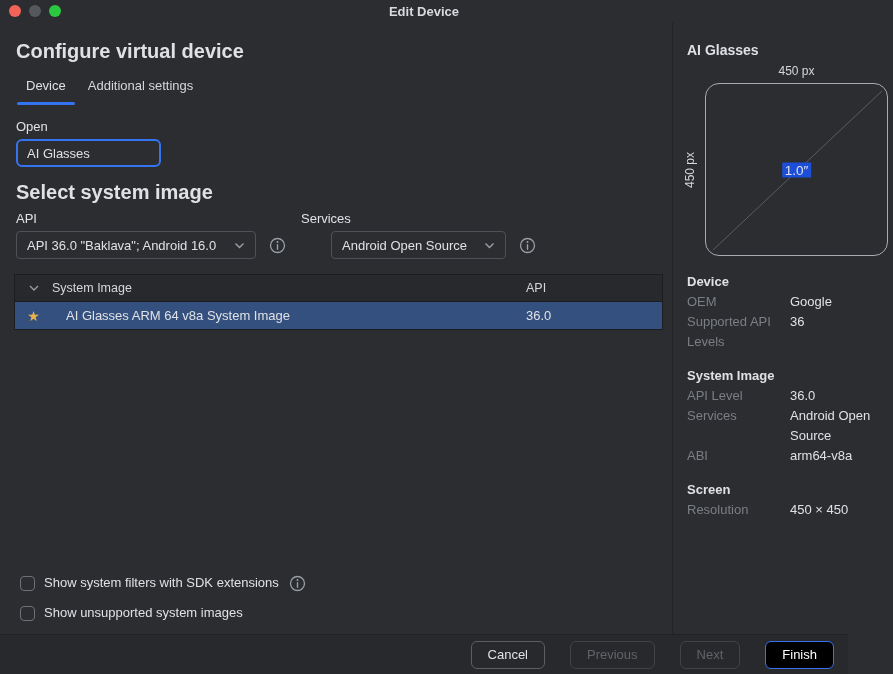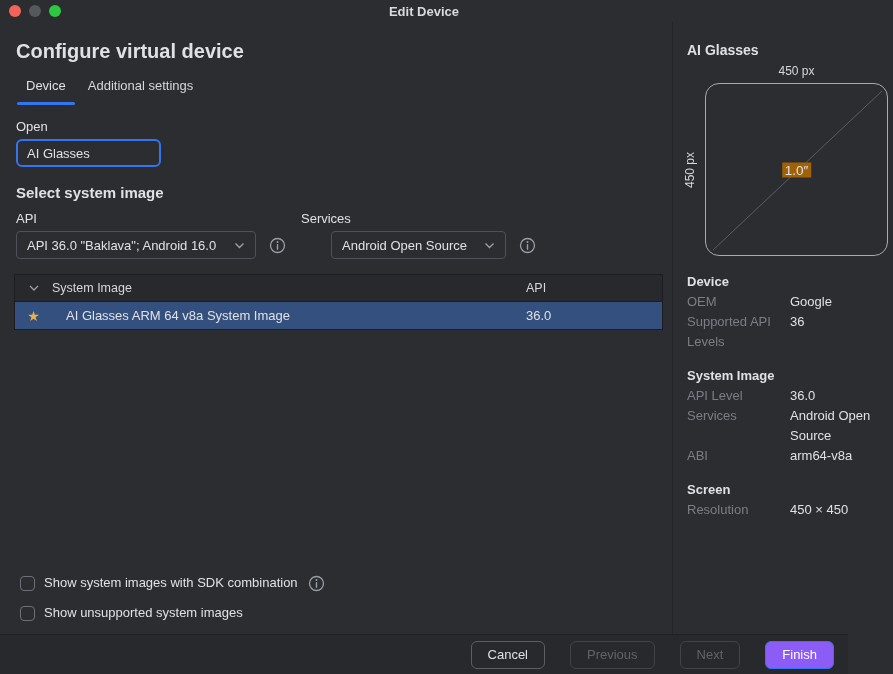--- a/index.html
+++ b/index.html
@@ -35,21 +35,21 @@
   .tab.active::after { content:""; position:absolute; left:0; right:0; bottom:0; height:3px; border-radius:3px; background:#3574f0; }
 
   .field-label { margin-top:14px; line-height:16px; }
   .name-input {
     margin-top:4px; width:145px; height:28px;
     background:#2b2d31; border:2px solid #3574f0; border-radius:6px;
     color:#dfe1e5; font-family:"Liberation Sans", sans-serif; font-size:13px;
     padding:0 9px; outline:none; display:block;
   }
 
-  h2.section-title { font-size:15px; font-weight:bold; margin-top:17px; line-height:17px; }
+  h2.section-title { font-size:20px; font-weight:bold; margin-top:17px; line-height:17px; }
   .description { margin-top:4px; color:#6e7176; line-height:17px; max-width:616px; }
 
   .filters-labels { display:flex; margin-top:10px; line-height:16px; }
   .filters-labels .lbl-api { width:285px; }
   .filter-row { display:flex; align-items:center; margin-top:4px; }
   .dropdown {
     height:28px; border:1px solid #4e5157; border-radius:4px; background:#2b2d31;
     display:flex; align-items:center; padding:0 10px; cursor:default;
   }
   .dropdown .dd-value { flex:1; }
@@ -76,34 +76,34 @@
   .cb-label { margin-left:9px; line-height:16px; }
   .cb-row .info-icon { margin-left:10px; }
 
   
   .preview-title { font-size:14px; font-weight:bold; margin-top:20px; line-height:17px; }
   .preview-area { position:relative; padding-left:18px; margin-top:4px; }
   .dim-top { width:183px; text-align:center; font-size:12px; color:#d5d7db; height:16px; line-height:16px; margin-bottom:4px; }
   .screen-square { width:183px; height:173px; border:1px solid #a7aab0; border-radius:14px; position:relative; }
   .dim-left { position:absolute; left:-35px; top:78px; width:40px; height:16px; text-align:center; font-size:12px; color:#d5d7db; transform:rotate(-90deg); white-space:nowrap; }
   .diag-svg { position:absolute; left:0; top:0; }
-  .diag-label { position:absolute; left:50%; top:50%; transform:translate(-50%,-50%); font-size:13.5px; color:#dfe1e5; background:#a16207; padding:0 3px; }
+  .diag-label { position:absolute; left:50%; top:50%; transform:translate(-50%,-50%); font-size:13.5px; color:#dfe1e5; background:#1d4ed8; padding:0 3px; }
 
   .spec-section-title { font-size:13px; font-weight:bold; margin-top:14px; line-height:20px; }
   .spec-section-title.first { margin-top:16px; }
   .spec-row { display:grid; grid-template-columns:103px 1fr; line-height:20px; }
   .spec-label { color:#7b7e84; }
   .spec-value { color:#dfe1e5; }
 
   
   .footer { height:40px; flex:0 0 40px; background:#27292c; border-top:1px solid #1f2124; display:flex; align-items:center; justify-content:flex-end; padding-right:14px; gap:25px; }
   .btn { height:28px; border-radius:6px; font-family:"Liberation Sans", sans-serif; font-size:13px; padding:0 16px; display:flex; align-items:center; justify-content:center; cursor:default; }
   .btn-secondary { background:transparent; border:1px solid #5b5e63; color:#dfe1e5; }
   .btn-disabled { background:transparent; border:1px solid #404347; color:#606368; }
-  .btn-primary { background:#8b5cf6; border:1px solid #3574f0; color:#ffffff; }
+  .btn-primary { background:#000000; border:1px solid #3574f0; color:#ffffff; }
 </style>
 </head>
 <body>
 
 <div class="window">
 
   <div class="titlebar">
     <div class="traffic">
       <span class="tl-close"></span>
       <span class="tl-min"></span>
@@ -184,21 +184,21 @@
             <span class="star-icon">★</span>
           </div>
           <div class="cell-name">AI Glasses ARM 64 v8a System Image</div>
           <div>36.0</div>
         </div>
       </div>
 
       <div class="checkbox-group">
         <div class="cb-row">
           <span class="checkbox"></span>
-          <span class="cb-label">Show system images with SDK combination</span>
+          <span class="cb-label">Show system filters with SDK extensions</span>
           <span class="info-icon">
             <svg width="17" height="17" viewBox="0 0 17 17">
                 <circle cx="8.5" cy="8.5" r="7" fill="none" stroke="#9a9ea5" stroke-width="1.3"></circle>
                 <circle cx="8.5" cy="4.9" r="1" fill="#9a9ea5"></circle>
                 <rect x="7.8" y="7" width="1.4" height="6" rx="0.7" fill="#9a9ea5"></rect>
               </svg>
           </span>
         </div>
         <div class="cb-row">
           <span class="checkbox"></span>

